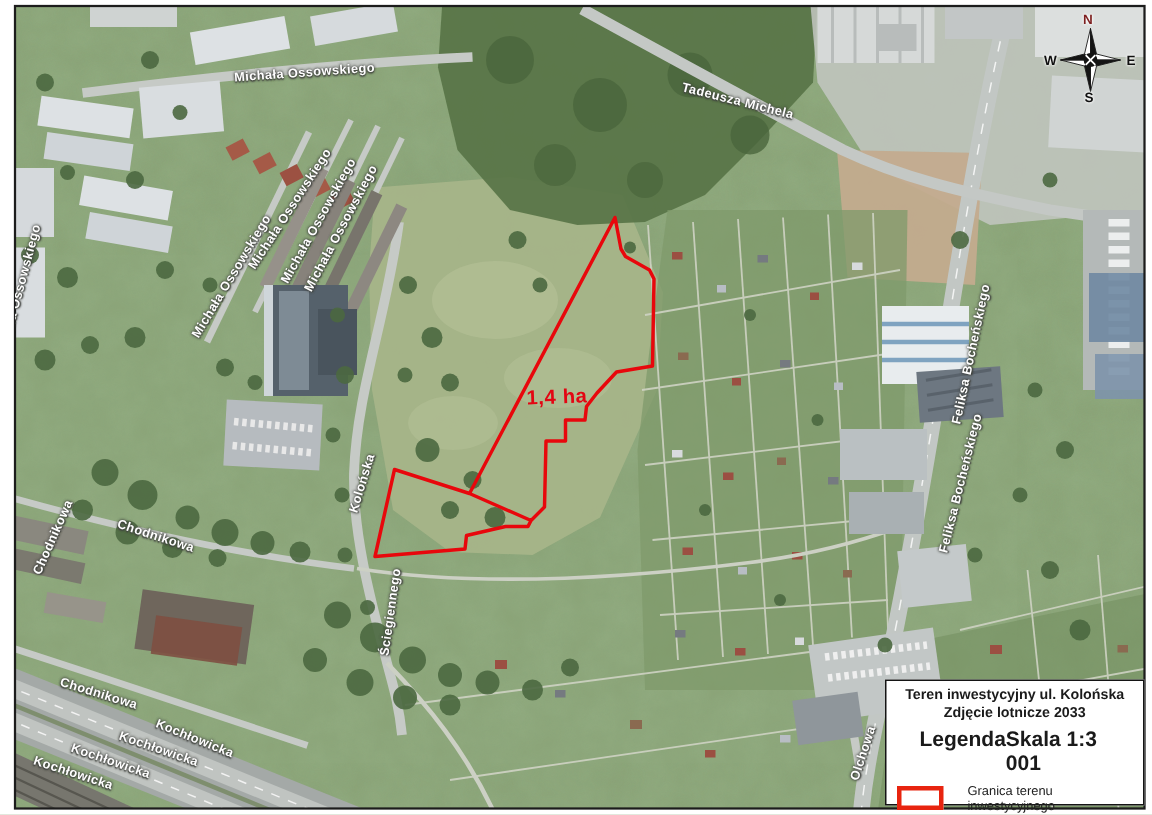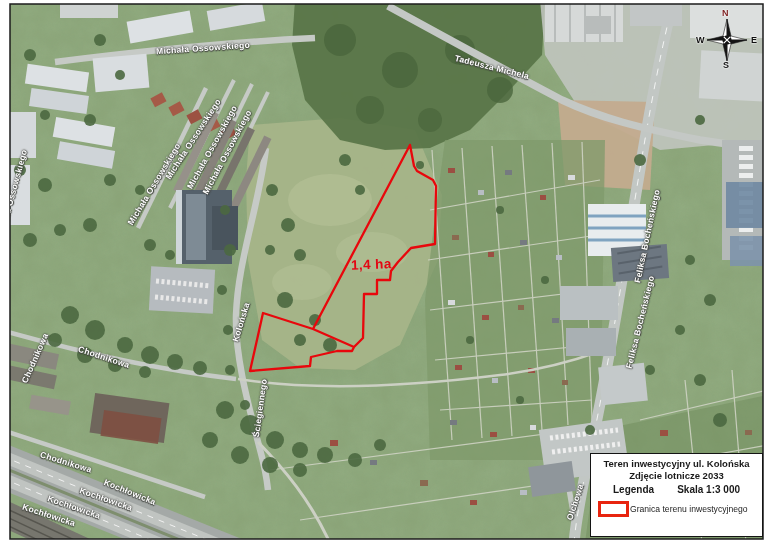--- a/index.html
+++ b/index.html
@@ -19,25 +19,25 @@
   #area-label{position:absolute;left:351px;top:257px;color:#e30613;
       font-size:13.5px;font-weight:bold;letter-spacing:.4px;white-space:nowrap;
       transform:rotate(-2deg);}
 
   
   #legend{position:absolute;left:590px;top:453px;width:173px;height:84px;
       background:#ffffff;border:1.6px solid #141414;box-sizing:border-box;
       color:#1a1a1a;}
   .lg-line{text-align:center;font-weight:bold;font-size:9.5px;margin-top:4px;}
   .lg-row{display:flex;justify-content:space-between;font-weight:bold;
-      font-size:10px;margin-top:3px;padding:0 22px 0 22px;}
+      font-size:14px;margin-top:3px;padding:0 22px 0 22px;}
   .lg-item{display:flex;align-items:center;margin:6px 0 0 7px;}
   .lg-swatch{width:31px;height:16px;background:#ffffff;border:3px solid #e8240f;
       box-sizing:border-box;flex:0 0 auto;}
-  .lg-item-text{font-size:8.6px;margin-left:1px;color:#222;}
+  .lg-item-text{font-size:8.6px;margin-left:16px;color:#222;}
 
   
   .cmp{position:absolute;font-weight:bold;font-size:9px;color:#101010;
       text-shadow:0 0 2px #ffffff,0 0 2px #ffffff;}
 </style>
 </head>
 <body>
 
 <div id="stage">
 <svg width="768" height="543" viewBox="0 0 768 543">
@@ -361,19 +361,19 @@
 <span class="cmp" style="left:722px;top:8px;color:#7d1f1f;">N</span>
 <span class="cmp" style="left:696px;top:35px;">W</span>
 <span class="cmp" style="left:751px;top:35px;">E</span>
 <span class="cmp" style="left:723px;top:60px;">S</span>
 
 <div id="legend">
   <div class="lg-line">Teren inwestycyjny ul. Kolońska</div>
   <div class="lg-line" style="margin-top:1px;">Zdjęcie lotnicze 2033</div>
   <div class="lg-row">
     <span>Legenda</span>
-    <span>Skala 1:3 000</span>
+    <span>Skala 1:3 001</span>
   </div>
   <div class="lg-item">
     <span class="lg-swatch"></span>
     <span class="lg-item-text">Granica terenu inwestycyjnego</span>
   </div>
 </div>
 
 </body></html>

